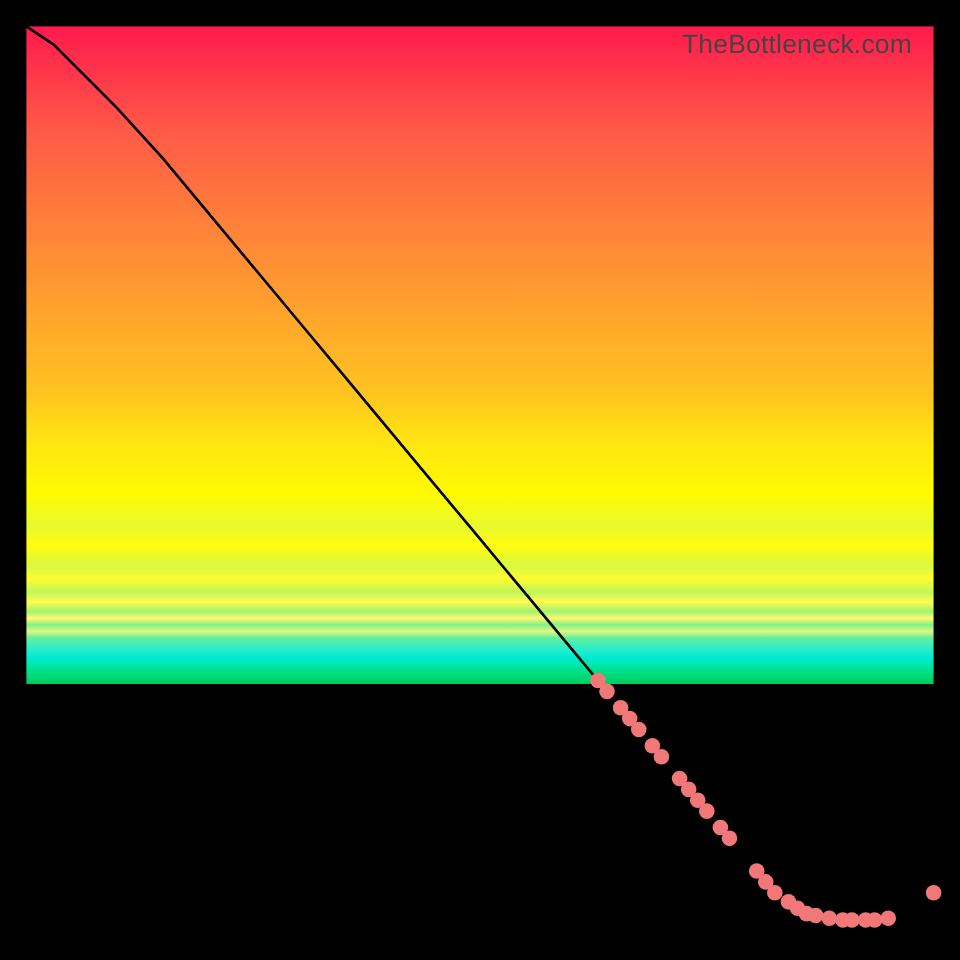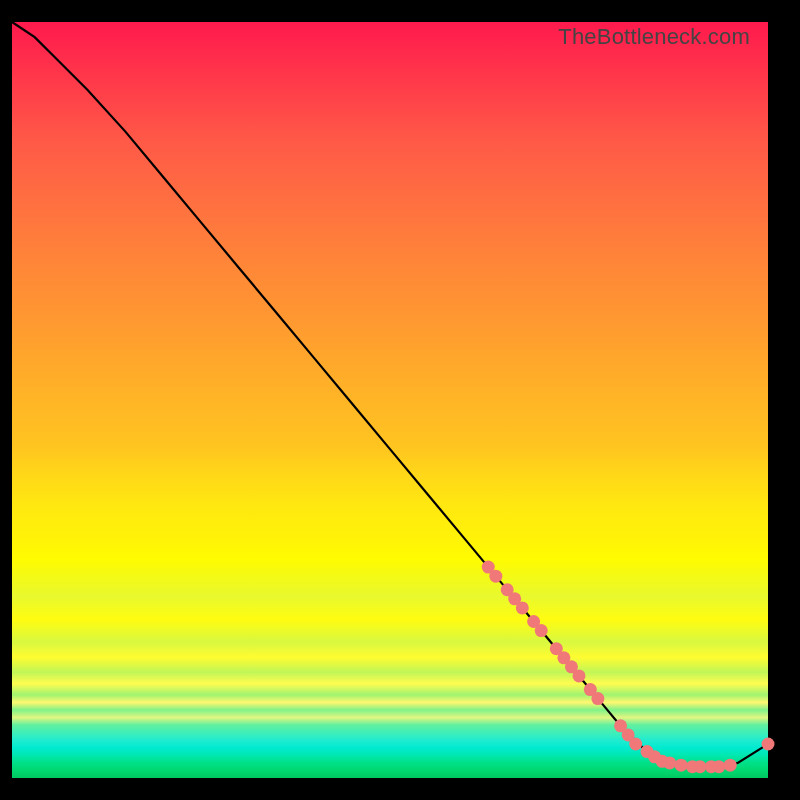--- a/index.html
+++ b/index.html
@@ -12,24 +12,24 @@
     font-family: Arial, Helvetica, sans-serif;
   }
   .chart-container {
     position: relative;
     width: 800px;
     height: 800px;
     background: #000;
   }
   .plot-area {
     position: absolute;
-    left: 12px;
+    left: 22px;
     top: 22px;
     width: 756px;
-    height: 756px;
+    height: 548px;
     background: linear-gradient(to bottom,
       #ff1a4d 0%,
       #ff3a4a 8%,
       #ff5a47 16%,
       #ff7040 24%,
       #ff8638 32%,
       #ff9a30 40%,
       #ffb028 48%,
       #ffc420 56%,
       #ffd818 60%,

